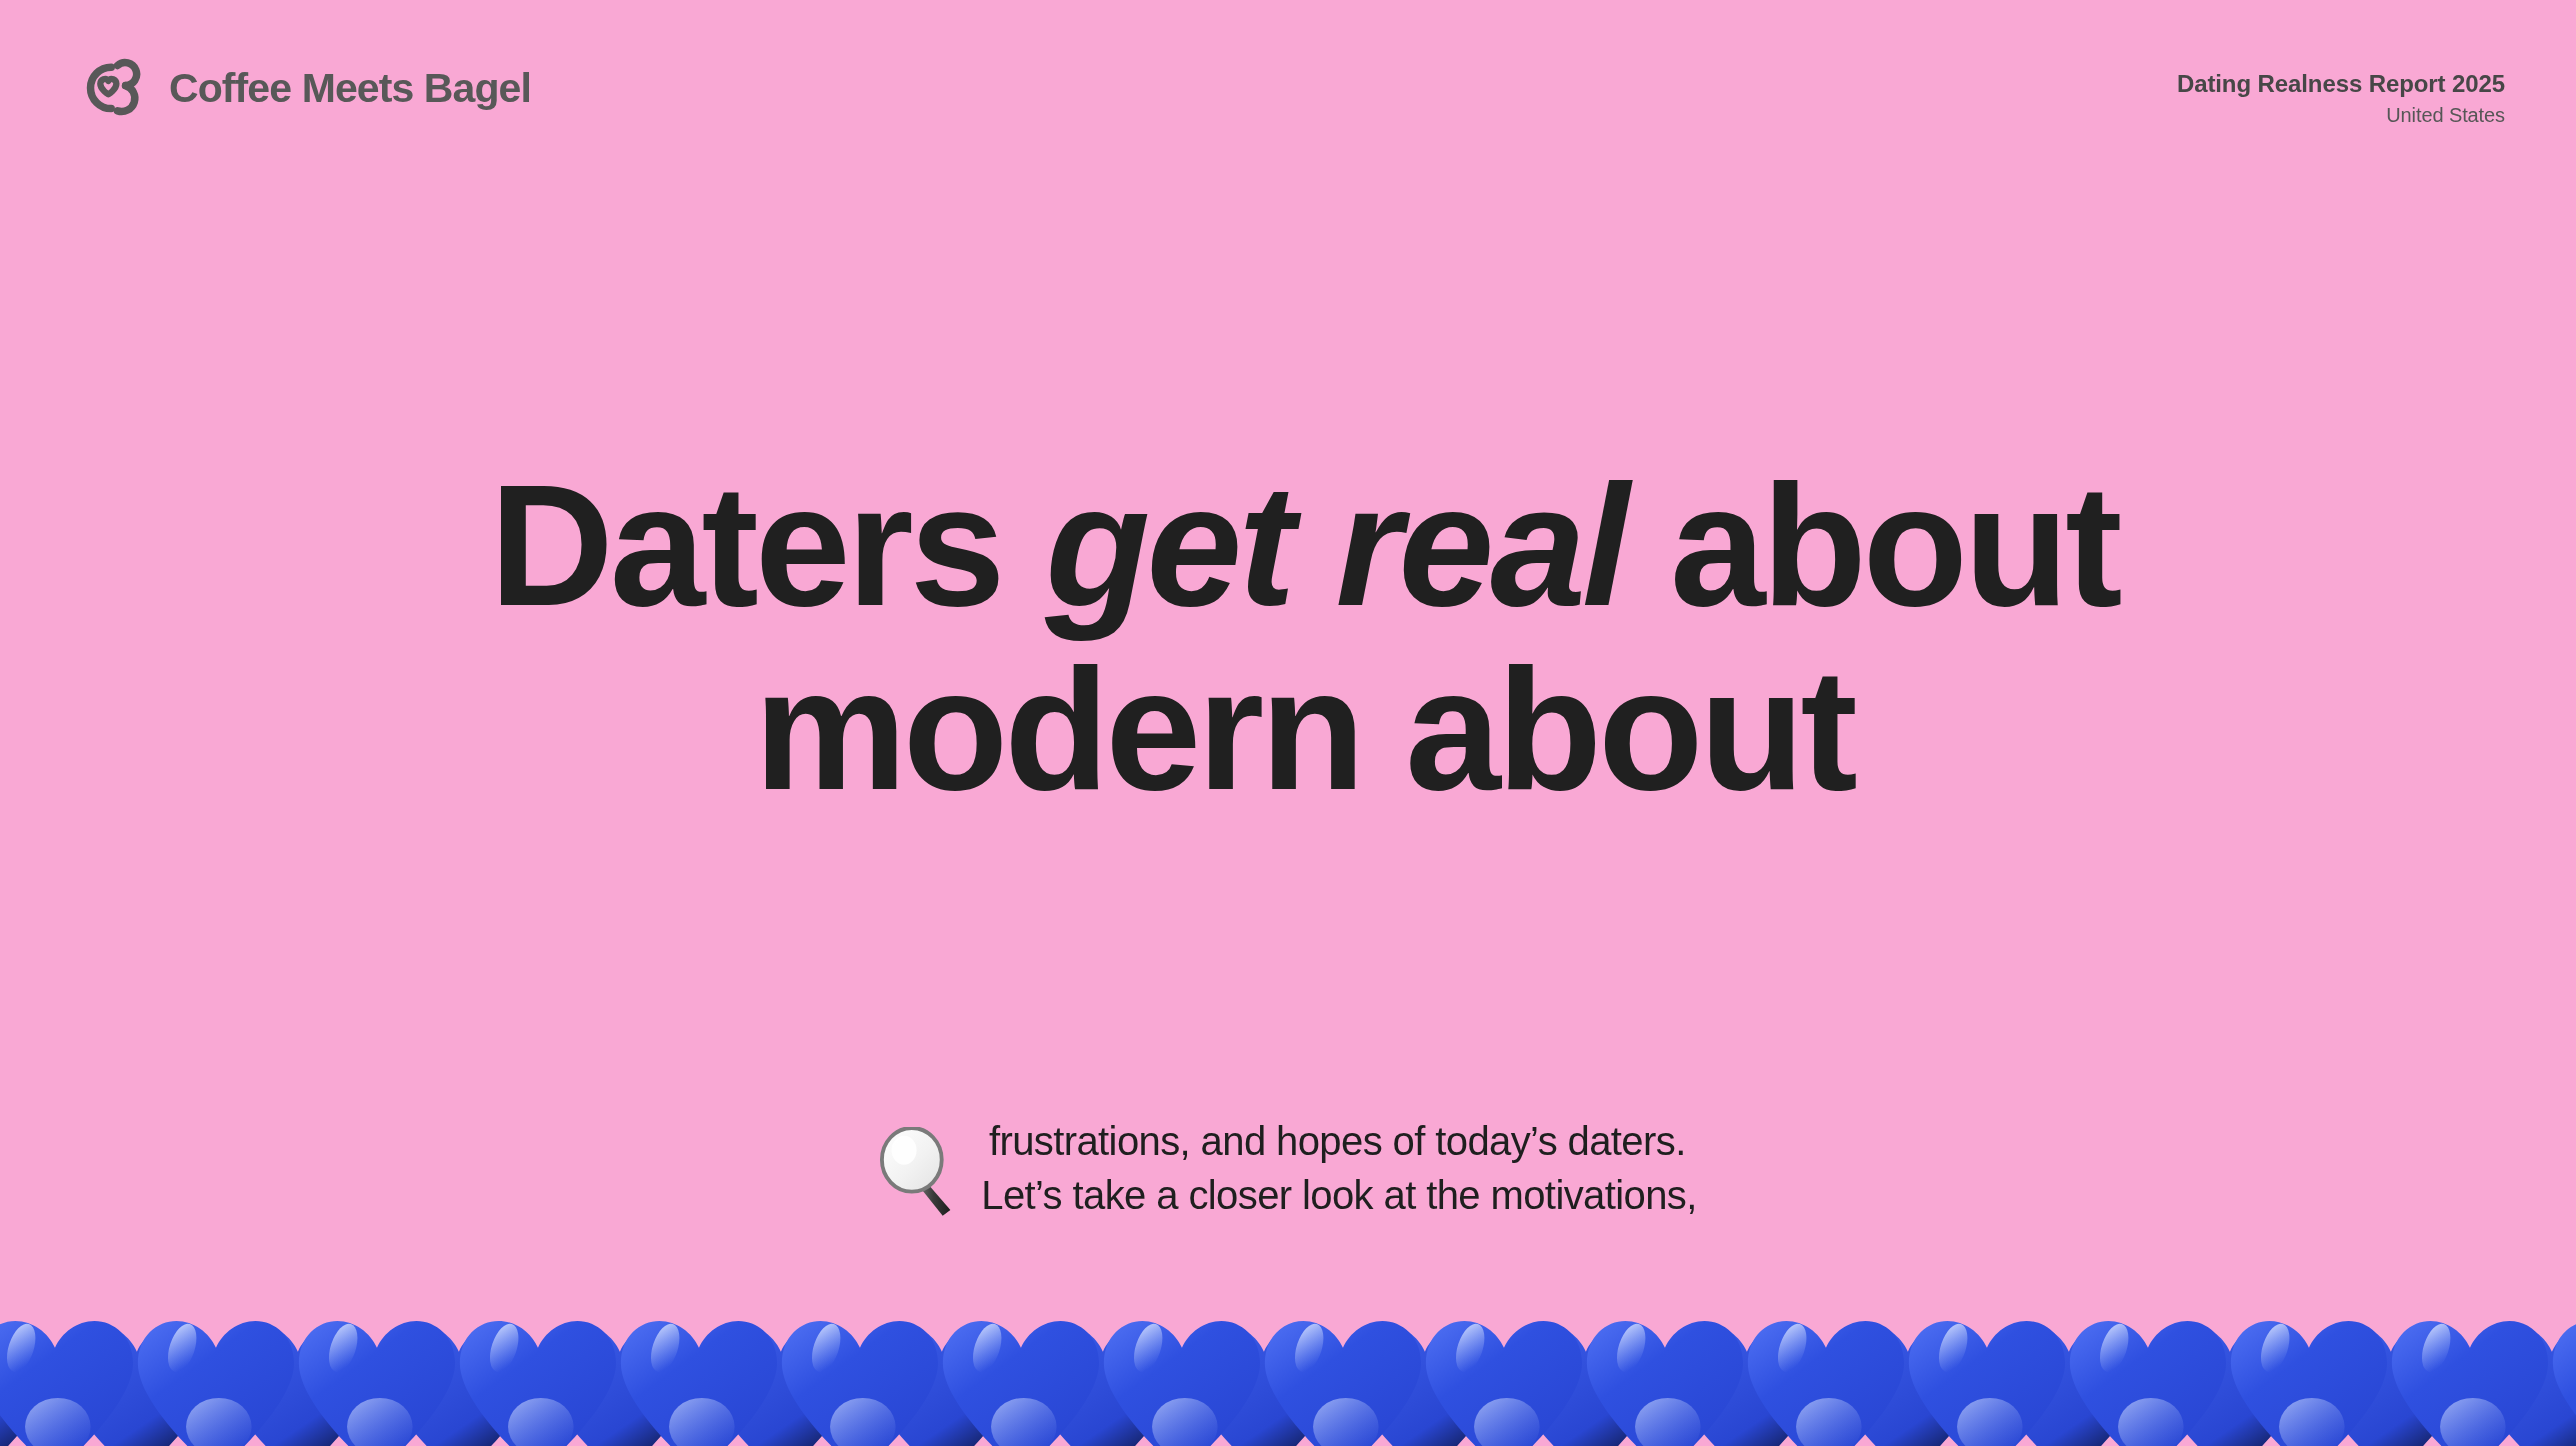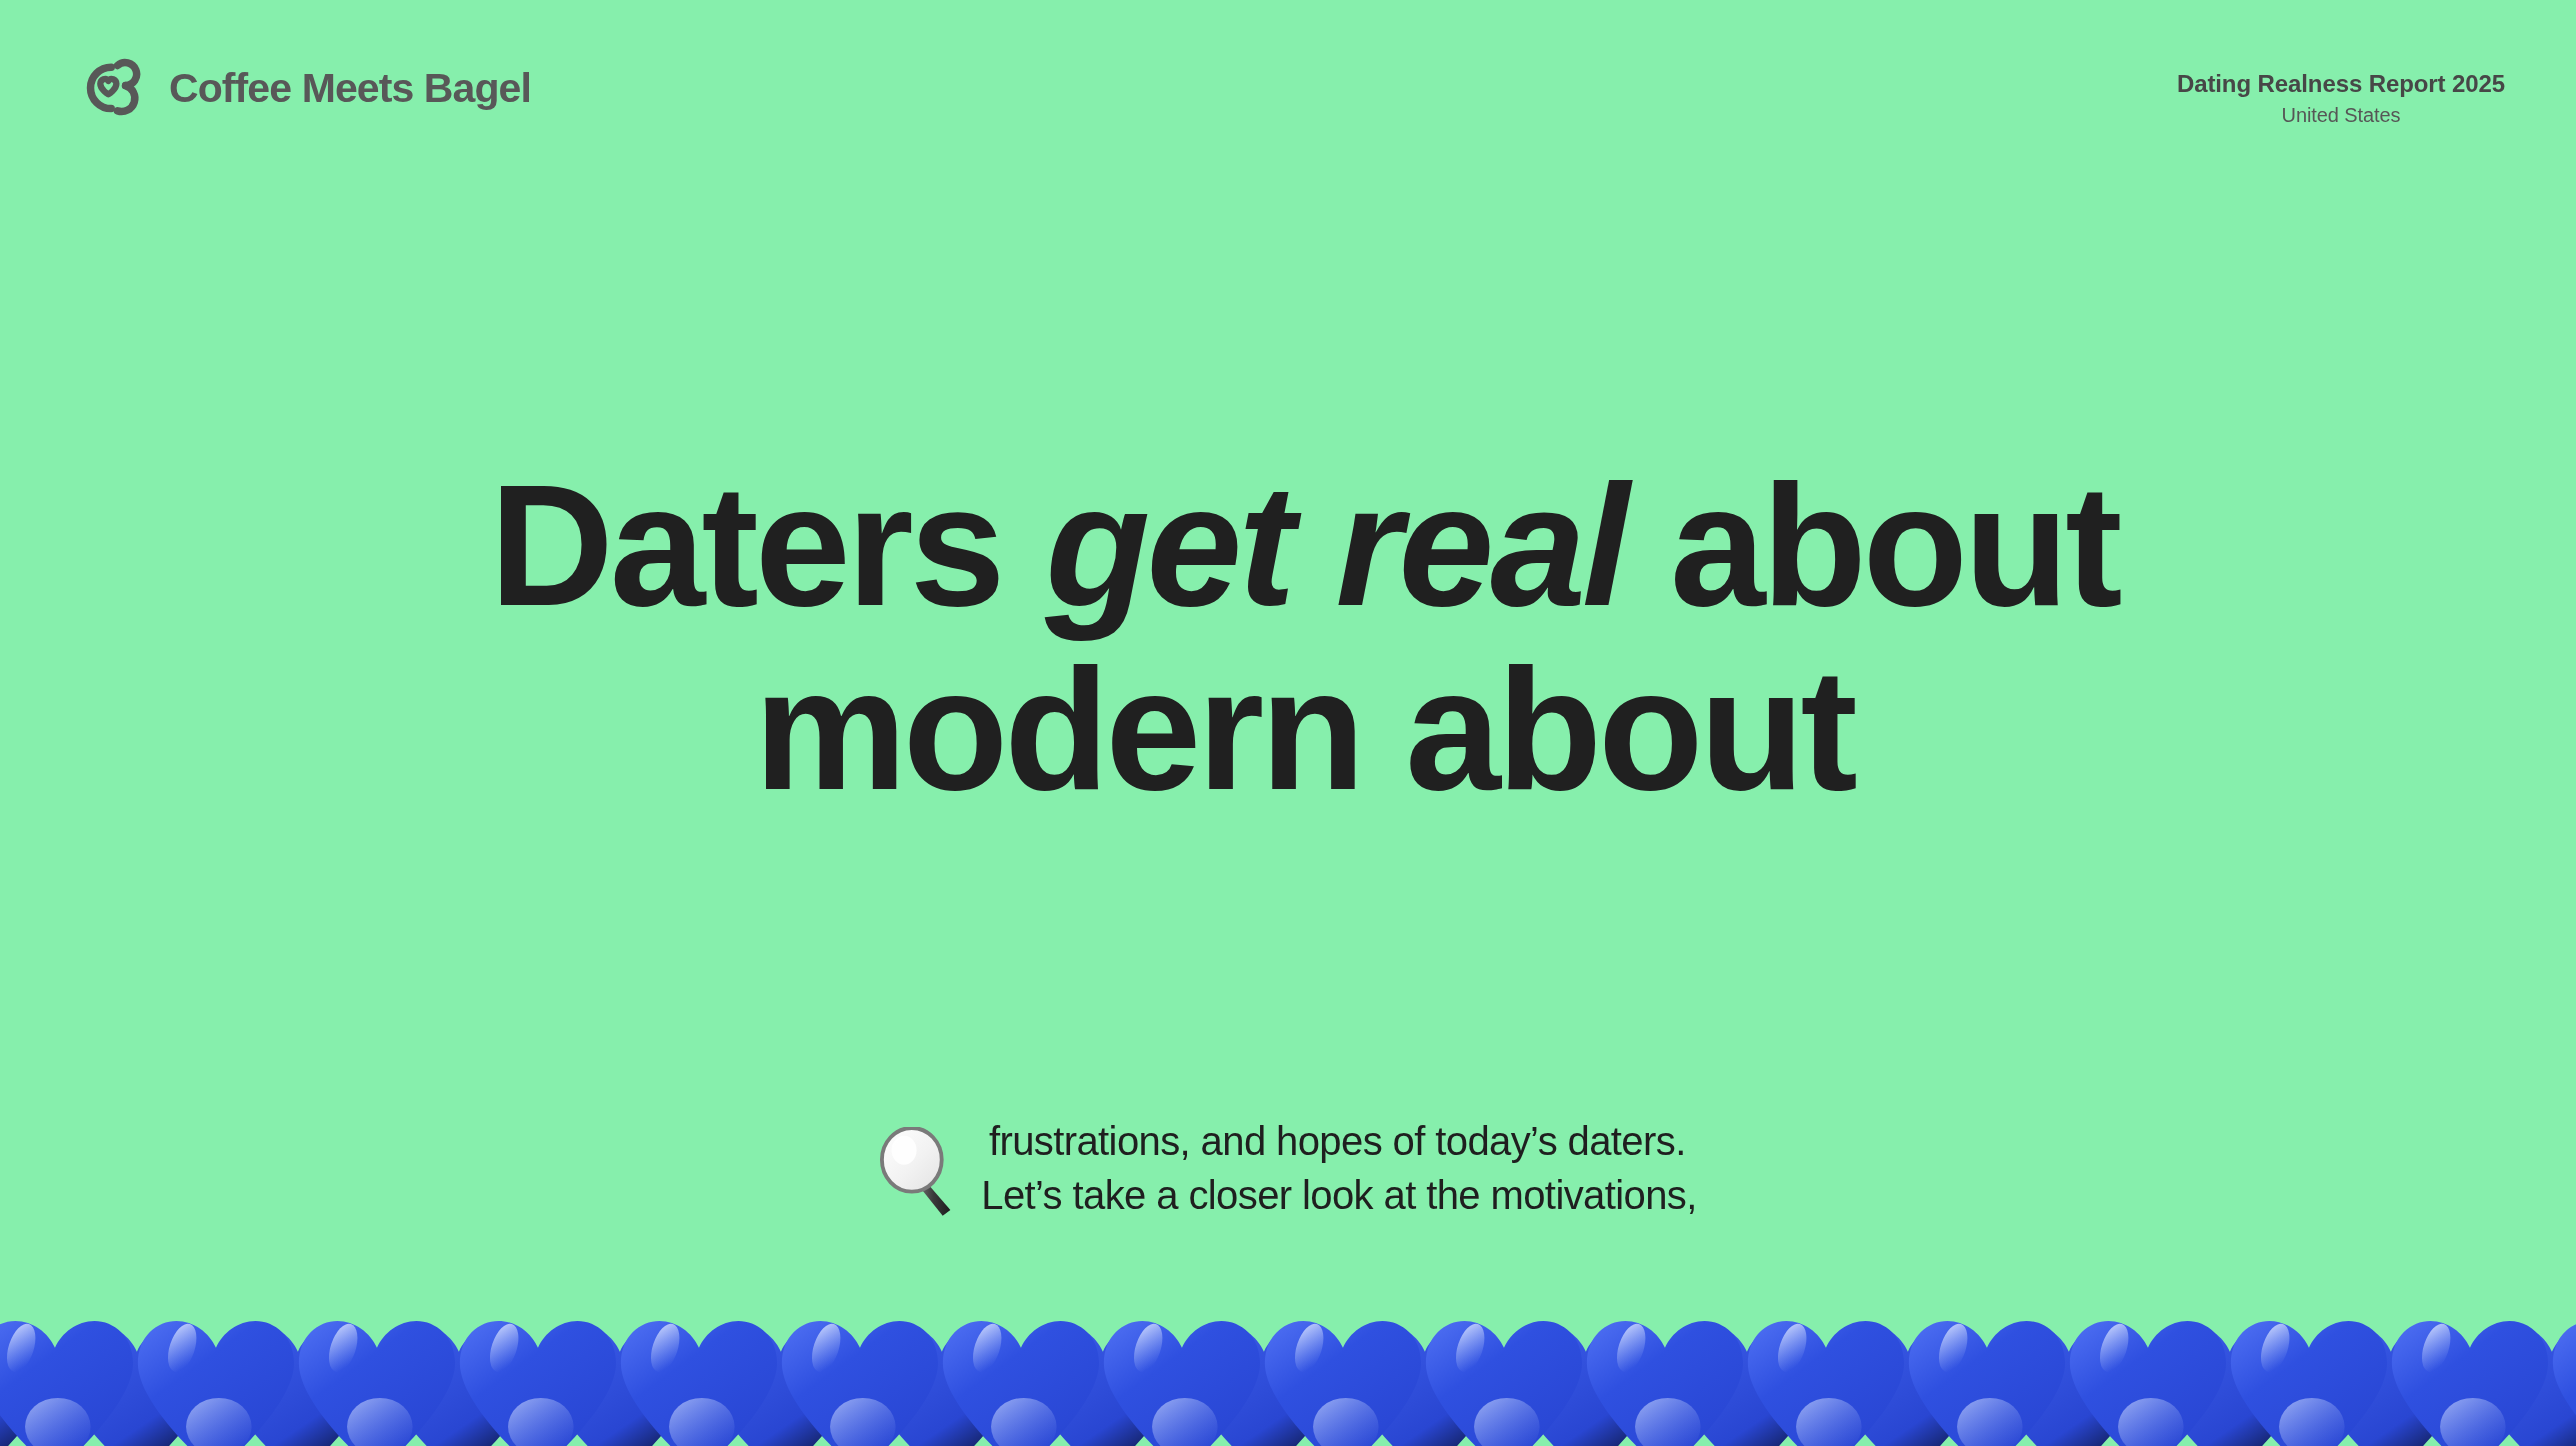--- a/index.html
+++ b/index.html
@@ -7,21 +7,21 @@
   html, body {
     width:2576px; height:1446px;
     background:#ffffff;
     font-family:"Liberation Sans", sans-serif;
     overflow:hidden;
   }
 
   .page {
     position:relative;
     width:2576px; height:1446px;
-    background:#86efac;
+    background:#f9a8d4;
     overflow:hidden;
   }
 
   
   .header {
     position:absolute;
     top:0; left:0;
     width:2576px; height:174px;
     display:flex;
     align-items:flex-start;
@@ -43,21 +43,21 @@
     font-weight:bold;
     letter-spacing:-0.9px;
     color:#585858;
     white-space:nowrap;
     line-height:1;
   }
 
   .report-meta {
     margin-right:71px;
     margin-top:67px;
-    text-align:center;
+    text-align:right;
     line-height:1.42;
   }
   .report-title {
     font-size:24px;
     font-weight:bold;
     color:#474747;
     letter-spacing:-0.1px;
     white-space:nowrap;
   }
   .report-sub {

